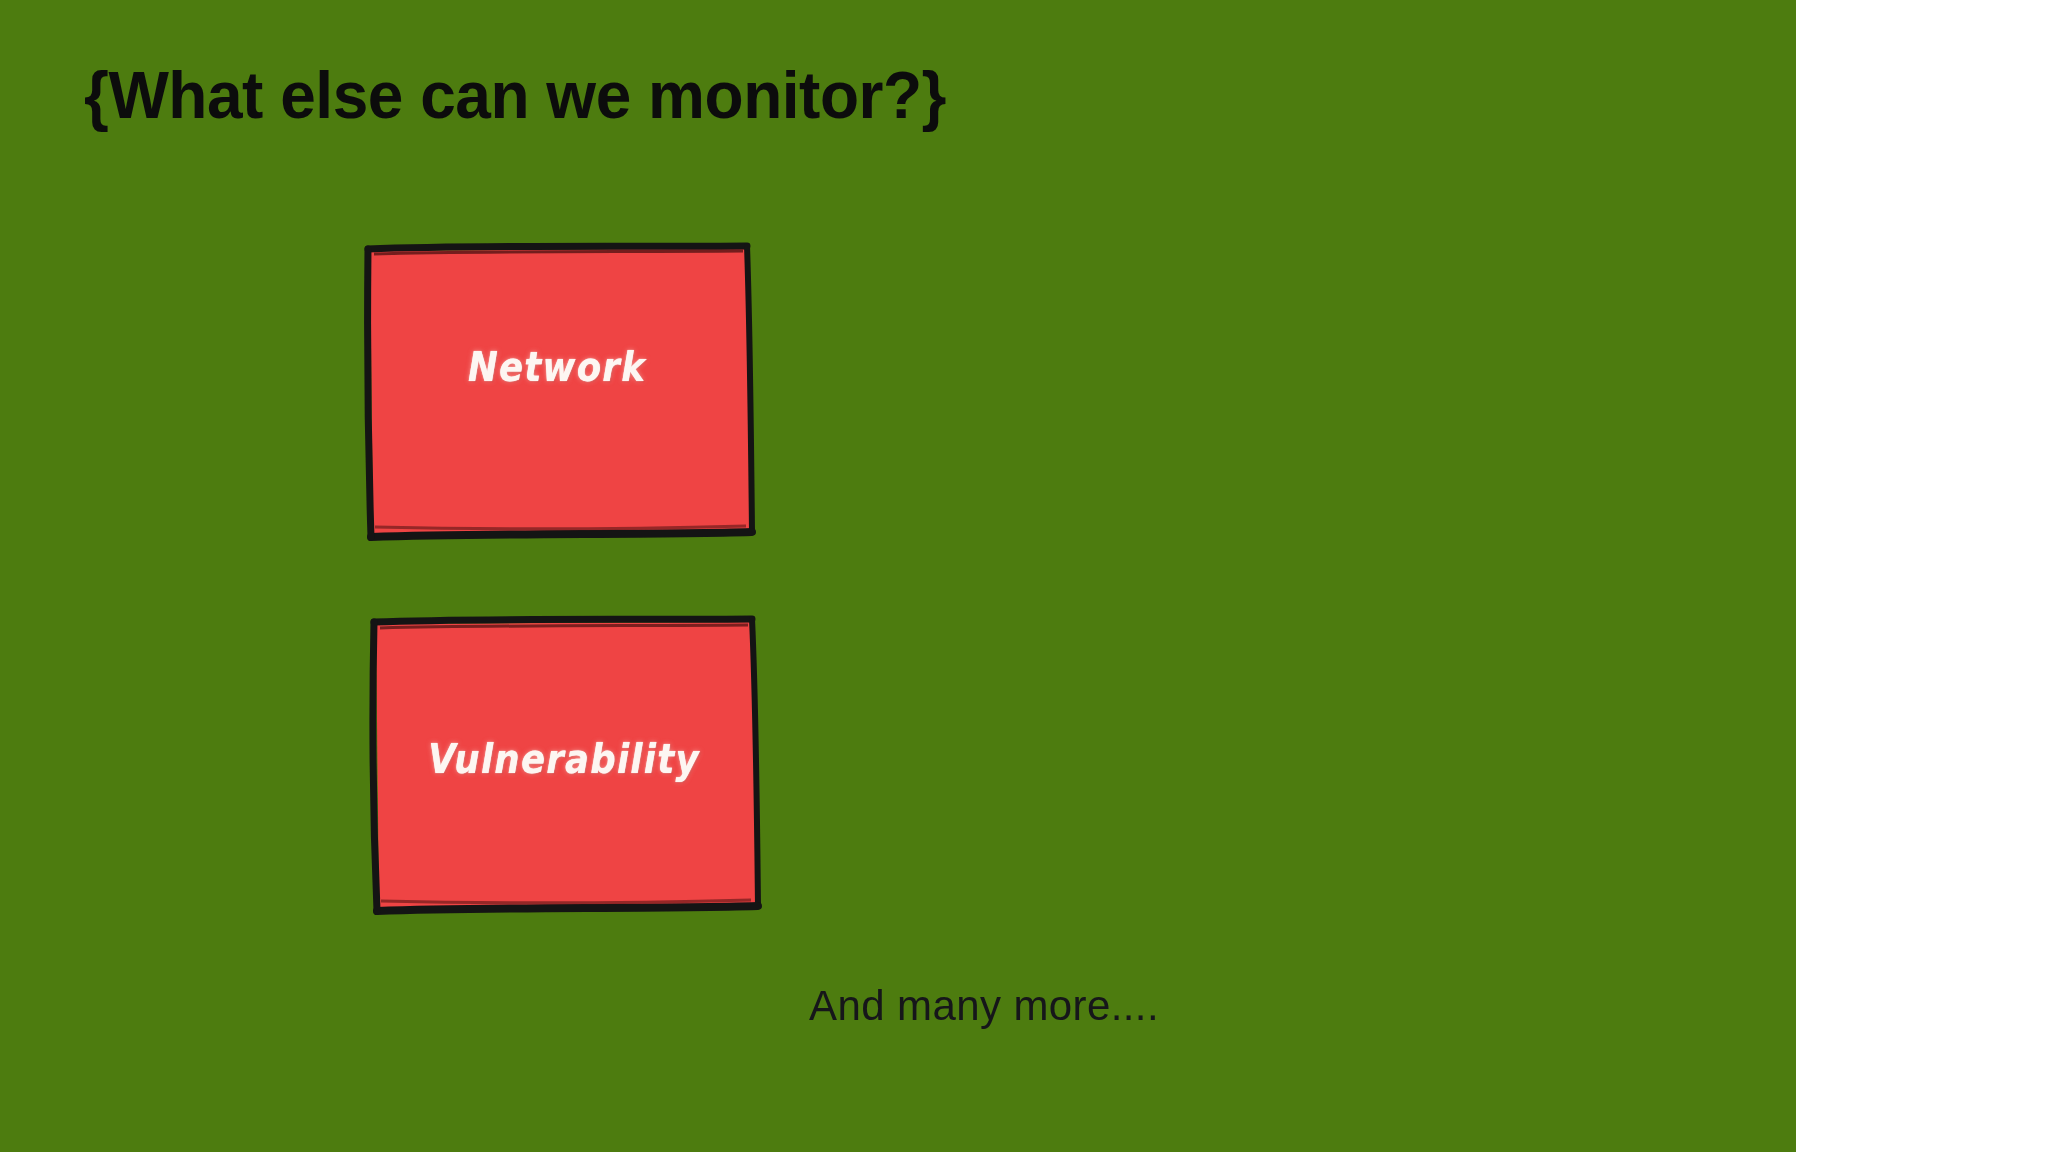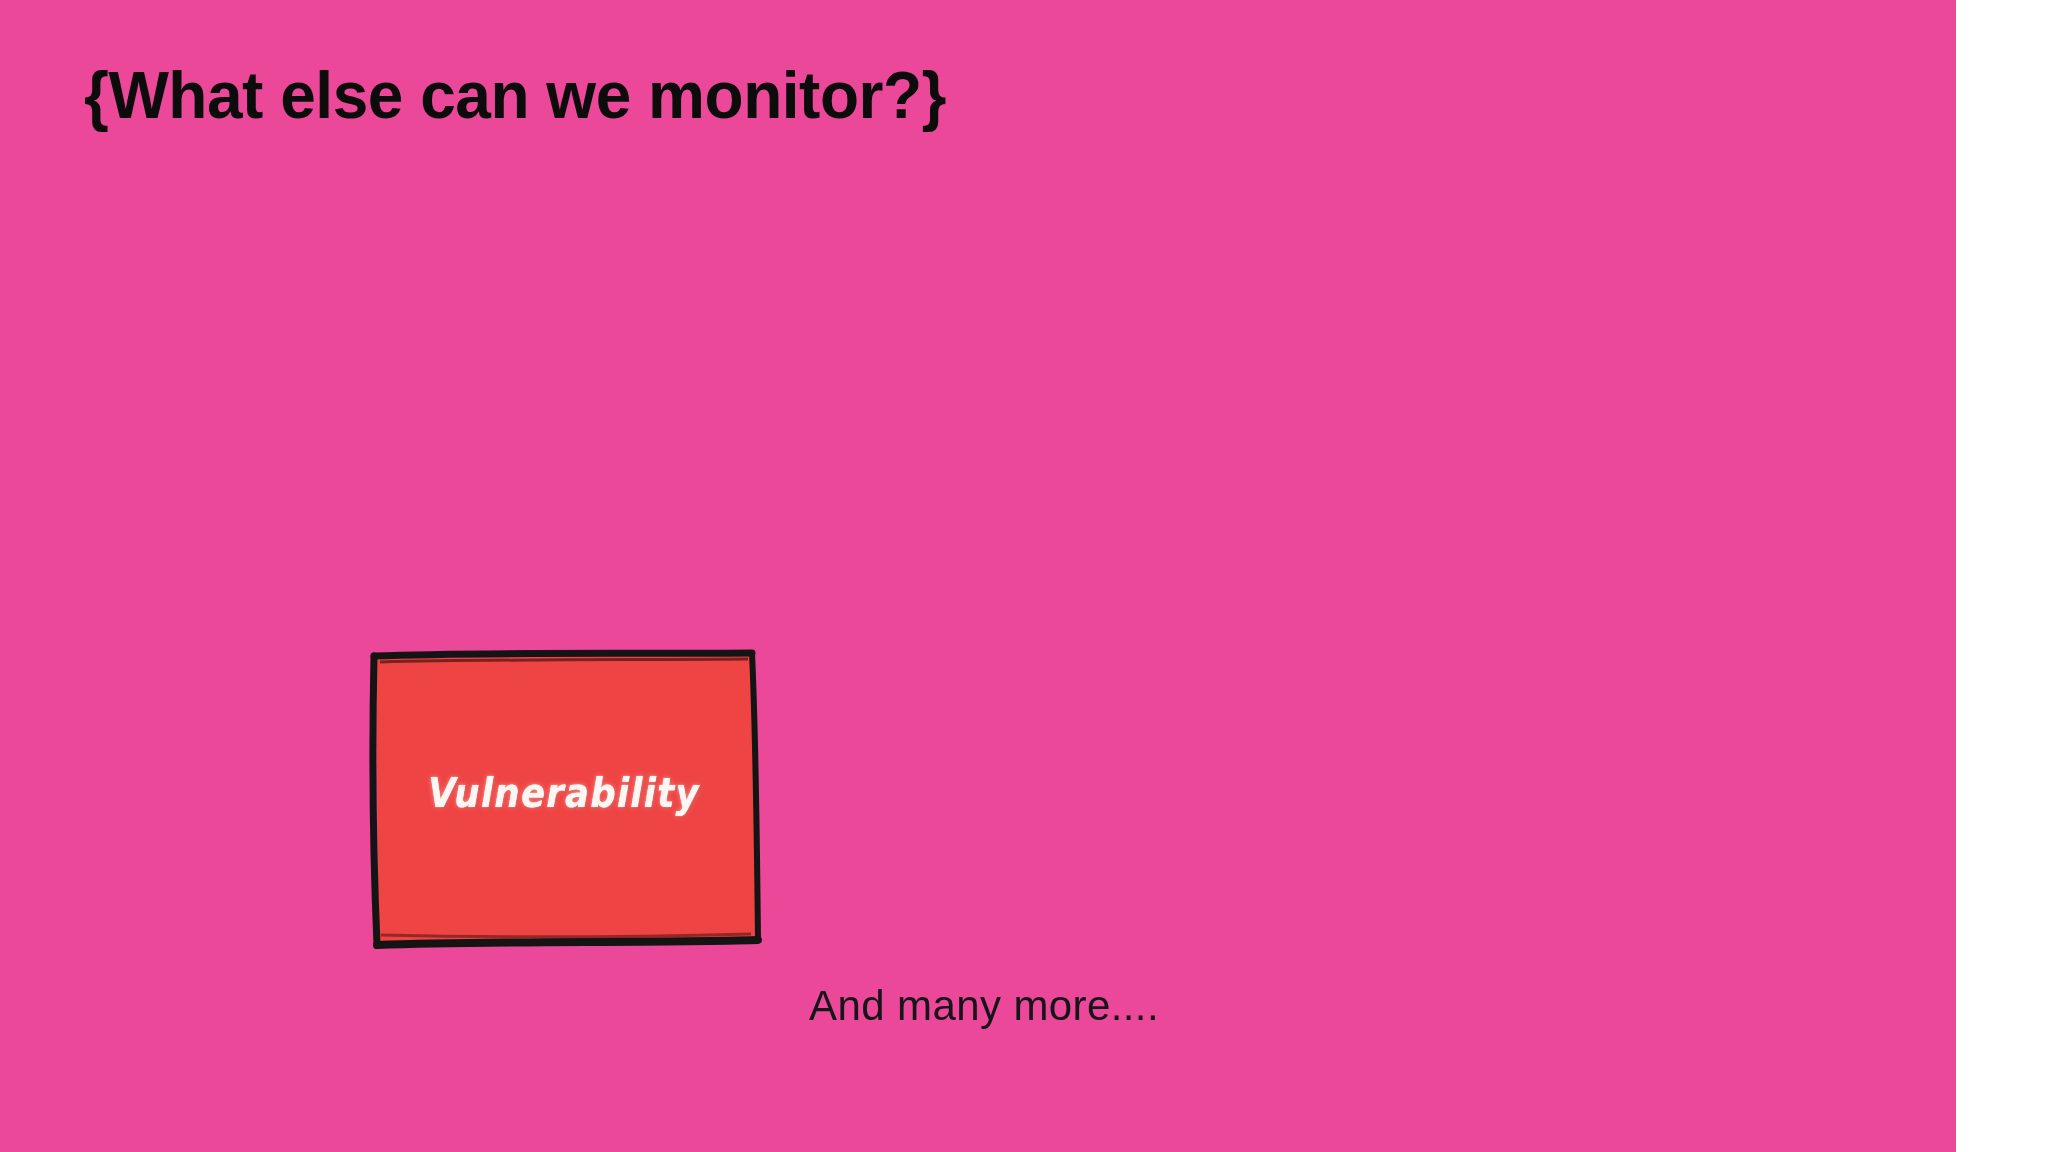--- a/index.html
+++ b/index.html
@@ -5,23 +5,23 @@
   html, body {
     margin: 0;
     padding: 0;
     background: #ffffff;
   }
   body {
     font-family: "Liberation Sans", sans-serif;
   }
   #slide {
     position: relative;
-    width: 1956px;
+    width: 1796px;
     height: 1152px;
-    background: #ec4899;
+    background: #4d7c0f;
     overflow: hidden;
   }
 
   
   #slide-title {
     position: absolute;
     left: 84px;
     top: 62px;
     font-family: "Liberation Sans", sans-serif;
     font-weight: 700;
@@ -64,21 +64,21 @@
        0 0 1px rgba(255,255,255,0.95),
        0 0 5px rgba(255,210,200,0.55),
        1px 1px 2px rgba(140,20,20,0.35);
     transform: scaleY(1.14) scaleX(0.99);
     transform-origin: center center;
   }
 
   
   #card-network      { left: 368px; top: 252px;  width: 378px; height: 272px; }
   #card-url          { left: 1284px; top: 248px; width: 382px; height: 276px; }
-  #card-vulnerability{ left: 374px; top: 658px;  width: 380px; height: 274px; }
+  #card-vulnerability{ left: 374px; top: 624px;  width: 380px; height: 274px; }
   #card-useractivity { left: 1288px; top: 638px; width: 382px; height: 278px; }
 
   #card-network .card-label       { top: 94px;  font-size: 36px; }
   #card-url .card-label           { top: 92px;  font-size: 38px; }
   #card-vulnerability .card-label { top: 114px; font-size: 36px; }
   #card-useractivity .card-label  { top: 116px; font-size: 38px; }
 
   
   #caption {
     position: absolute;
@@ -94,20 +94,34 @@
     transform: translateX(-40px);
   }
 </style>
 </head>
 <body>
 
 <div id="slide">
 
   <div id="slide-title">{What else can we monitor?}</div>
 
+  <div class="card" id="card-network">
+    <div class="card-frame">
+      <svg width="410" height="305" viewBox="0 0 410 305" aria-hidden="true">
+        <path d="M16,13 L392,10 L396,292 L19,296 Z" fill="#EF4444"></path>
+        <path d="M14,11 C120,7 250,9 393,8" stroke="#141414" stroke-width="7" fill="none" stroke-linecap="round"></path>
+        <path d="M393,8 C396,90 397,200 398,294" stroke="#141414" stroke-width="6" fill="none" stroke-linecap="round"></path>
+        <path d="M398,294 C290,297 140,295 17,299" stroke="#141414" stroke-width="8" fill="none" stroke-linecap="round"></path>
+        <path d="M17,299 C14,205 13,100 14,11" stroke="#141414" stroke-width="7" fill="none" stroke-linecap="round"></path>
+        <path d="M20,16 C130,13 260,14 389,13" stroke="#4b1010" stroke-width="3" fill="none" opacity="0.75"></path>
+        <path d="M21,289 C150,292 280,291 392,288" stroke="#5a1414" stroke-width="3" fill="none" opacity="0.6"></path>
+      </svg>
+    </div>
+    <div class="card-label">Network</div>
+  </div>
 
 
   <div class="card" id="card-vulnerability">
     <div class="card-frame">
       <svg width="412" height="308" viewBox="0 0 412 308" aria-hidden="true">
         <path d="M16,14 L394,12 L397,294 L19,298 Z" fill="#EF4444"></path>
         <path d="M14,12 C120,8 255,10 392,9" stroke="#141414" stroke-width="7" fill="none" stroke-linecap="round"></path>
         <path d="M392,9 C396,95 397,205 398,296" stroke="#141414" stroke-width="6" fill="none" stroke-linecap="round"></path>
         <path d="M398,296 C285,299 135,297 17,301" stroke="#141414" stroke-width="8" fill="none" stroke-linecap="round"></path>
         <path d="M17,301 C13,208 12,102 14,12" stroke="#141414" stroke-width="7" fill="none" stroke-linecap="round"></path>

